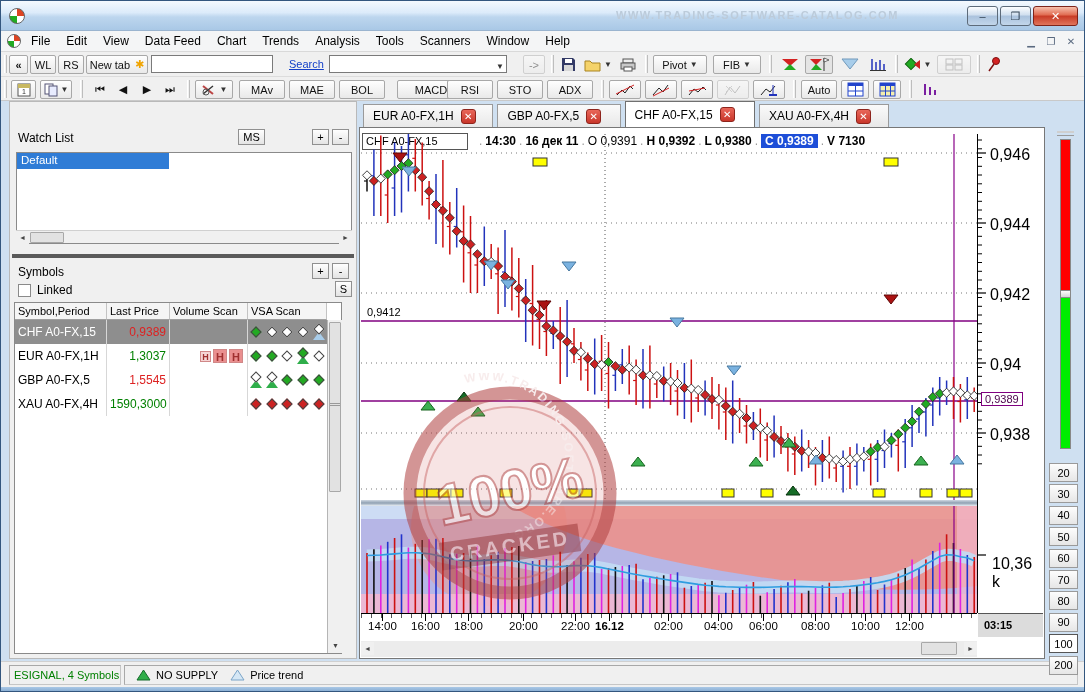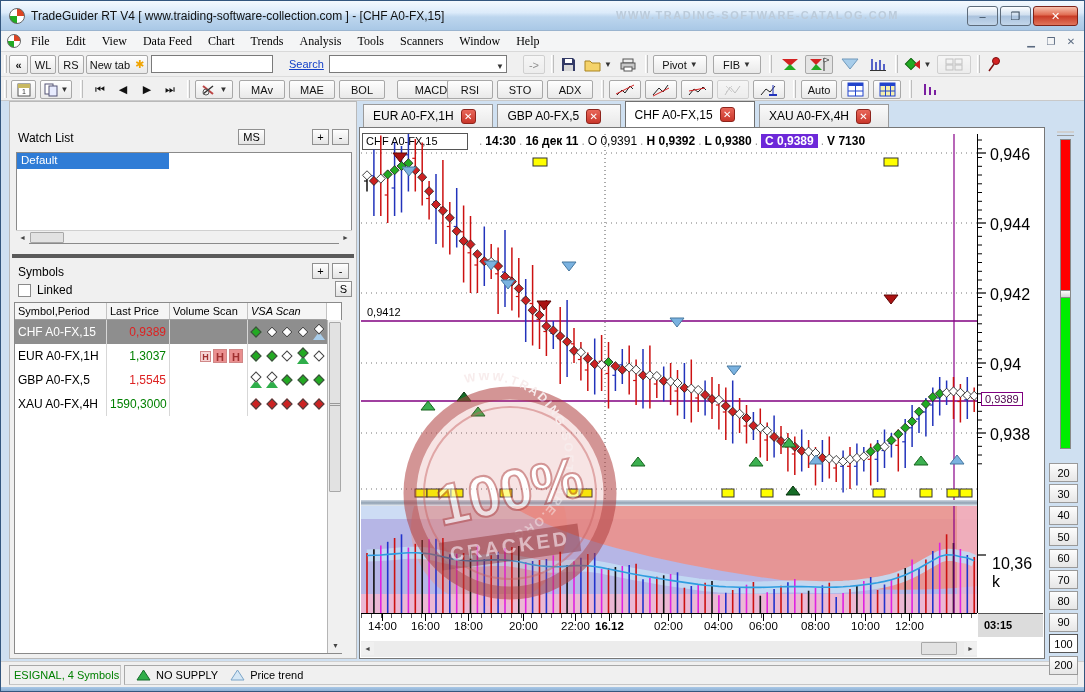--- a/index.html
+++ b/index.html
@@ -53,21 +53,21 @@
   
   #tabsrow{left:358px;top:100px;width:690px;height:26px;}
   .tab{position:absolute;top:3px;height:23px;background:linear-gradient(#fafafa,#e8e8e8);border:1px solid #9a9a9a;border-bottom:none;display:flex;align-items:center;gap:7px;padding:0 9px;font-size:12px;}
   .tab.active{top:0;height:26px;background:#fff;border-color:#707070;z-index:3;}
   .tabx{width:15px;height:15px;background:linear-gradient(#e9675a,#c8362a);border:1px solid #8e241c;border-radius:3px;color:#fff;font-size:10px;font-weight:bold;display:flex;align-items:center;justify-content:center;}
   #chartframe{left:358px;top:126px;width:686px;height:532px;background:#fff;border:1px solid #777;}
   #infobar{left:2px;top:4px;height:18px;display:flex;align-items:center;font-size:12px;white-space:nowrap;}
   #sym-input{width:106px;height:17px;border:1px solid #555;font-size:11px;padding:0 3px;margin-right:8px;}
   .inf-dot{color:#999;margin:0 3px;}
   .inf-b{font-weight:bold;}
-  .inf-hl{background:#6d28d9;color:#fff;padding:0 4px;font-weight:bold;}
+  .inf-hl{background:#1d4ed8;color:#fff;padding:0 4px;font-weight:bold;}
   #pricesvg{left:1px;top:6px;}
   #volsvg{left:1px;top:378px;}
   #splitter{left:1px;top:372px;width:616px;height:6px;background:linear-gradient(#cfd8e2,#8fa0b2 50%,#e8eef4);}
   #timeaxis{left:1px;top:485px;width:616px;height:25px;background:#fff;border-top:1px solid #000;}
   #timeticks{position:absolute;left:0;top:0;width:616px;height:4px;background:repeating-linear-gradient(90deg,#555 0 1px,transparent 1px 10px);}
   .tlabel{position:absolute;top:6px;font-size:11.5px;color:#000;}
   #hscroll2{left:1px;top:513px;width:616px;height:16px;background:#ececec;}
   #scalecol{left:617px;top:6px;width:66px;height:479px;background:#fff;border-left:1px solid #000;}
   .plab{position:absolute;left:12px;font-size:16px;color:#000;}
   #curbox{position:absolute;left:3px;border:1px solid #800080;color:#4b004b;font-size:11px;padding:0 3px;background:#fff;}
@@ -85,30 +85,29 @@
   .metric b{margin-left:4px;}
   svg{display:block;}
 </style>
 </head>
 <body>
 
 <div id="win">
 
   <div class="abs" id="titlebar">
     <div class="abs appicon" style="left:8px;top:7px;"></div>
-    <div class="abs" id="title-text">TradeGuider RT V4  [ www.traiding-software-collection.com ] - [CHF A0-FX,15]</div>
     <div class="abs" id="title-watermark">WWW.TRADING-SOFTWARE-CATALOG.COM</div>
     <div class="abs winbtn" id="btn-min">–</div>
     <div class="abs winbtn" id="btn-max">❐</div>
     <div class="abs winbtn" id="btn-close">✕</div>
   </div>
 
   <div class="abs" id="menubar">
     <div class="appicon" style="width:14px;height:14px;"></div>
-    <div id="menu-items" style="display:flex;font-family:Liberation Serif, serif;">
+    <div id="menu-items" style="display:flex;">
         <div class="menu-item">File</div>
         <div class="menu-item">Edit</div>
         <div class="menu-item">View</div>
         <div class="menu-item">Data Feed</div>
         <div class="menu-item">Chart</div>
         <div class="menu-item">Trends</div>
         <div class="menu-item">Analysis</div>
         <div class="menu-item">Tools</div>
         <div class="menu-item">Scanners</div>
         <div class="menu-item">Window</div>
@@ -344,21 +343,21 @@
     <div class="abs" style="left:8px;top:181px;display:flex;align-items:center;gap:6px;">
       <div style="width:13px;height:13px;background:#fff;border:1px solid #8a8a8a;"></div>
       <span class="plabel">Linked</span>
     </div>
     <div class="abs smallbtn" style="left:325px;top:179px;width:17px;">S</div>
     <div class="abs" id="sym-table">
       <div id="sym-head">
           <div class="th" style="left: 0px; width: 92px;">Symbol,Period</div>
           <div class="th" style="left: 92px; width: 63px;">Last Price</div>
           <div class="th" style="left: 155px; width: 78px;">Volume Scan</div>
-          <div class="th" style="left: 233px; width: 79px; font-style: italic;">VSA Scan</div>
+          <div class="th" style="left: 233px; width: 79px;">VSA Scan</div>
         </div>
       <div id="sym-rows">
           <div class="trow rowsel" style="top: 17px;">
             <div class="td" style="left: 0px; width: 92px; color: rgb(255, 255, 255);">CHF A0-FX,15</div>
             <div class="td" style="left: 92px; width: 63px; text-align: right; color: rgb(221, 34, 34);">0,9389</div>
             <div class="td" style="left: 155px; width: 78px; display: flex; align-items: center; justify-content: flex-end; gap: 2px; padding: 0px 4px 0px 0px;"></div>
             <div class="td" style="left: 233px; width: 79px; display: flex; align-items: center; padding: 0px; border-right: none;">
               <div class="vsa-slot" style="height: 24px;">
                 <span class="diamond" style="background: rgb(34, 170, 34);"></span>
               </div>

